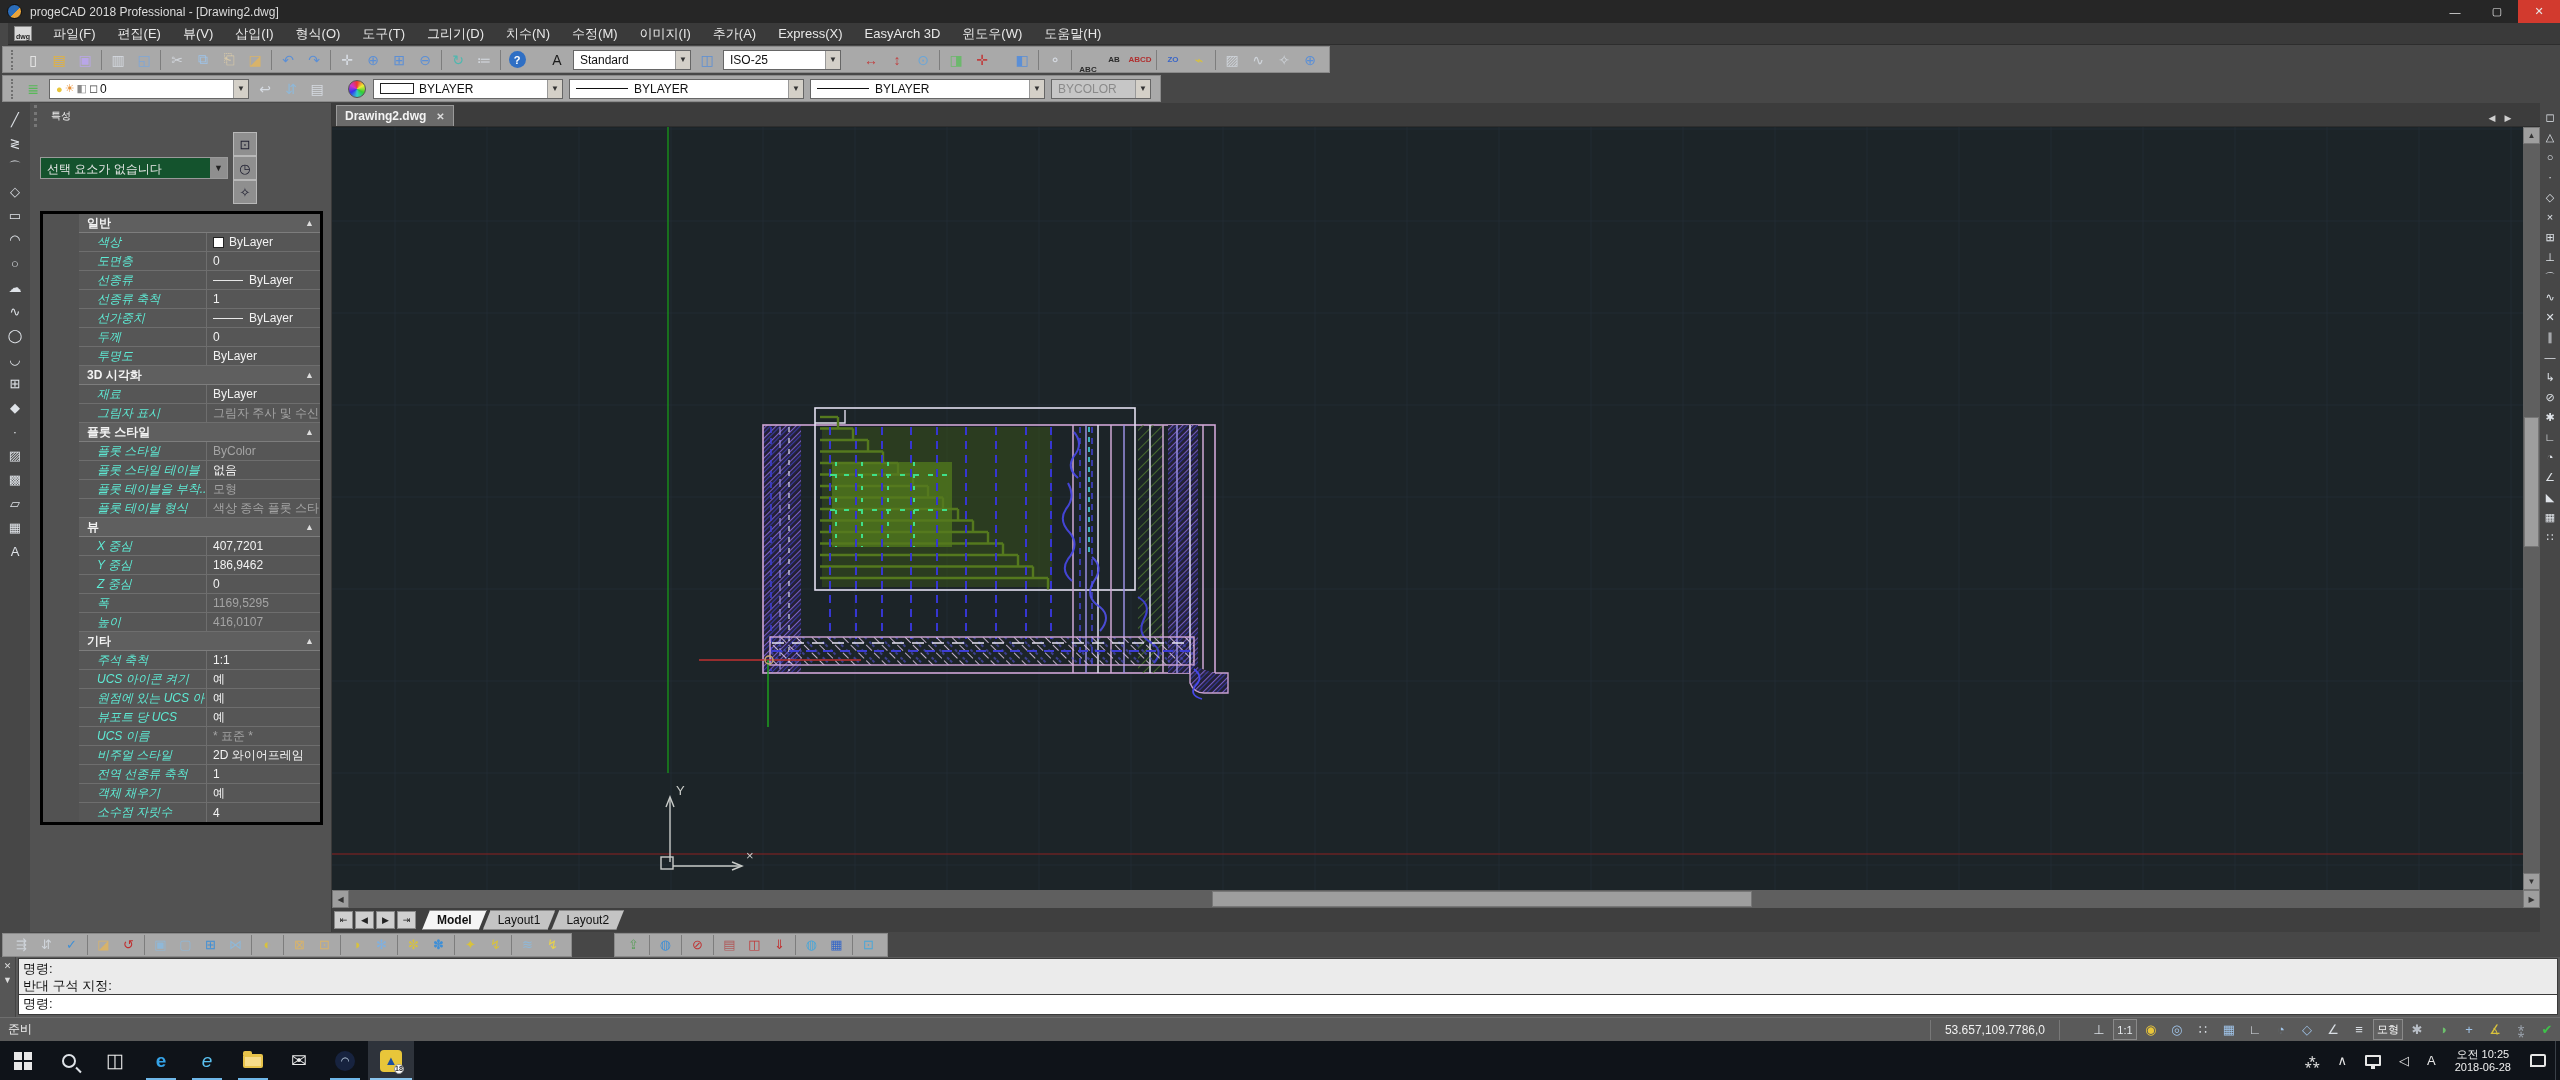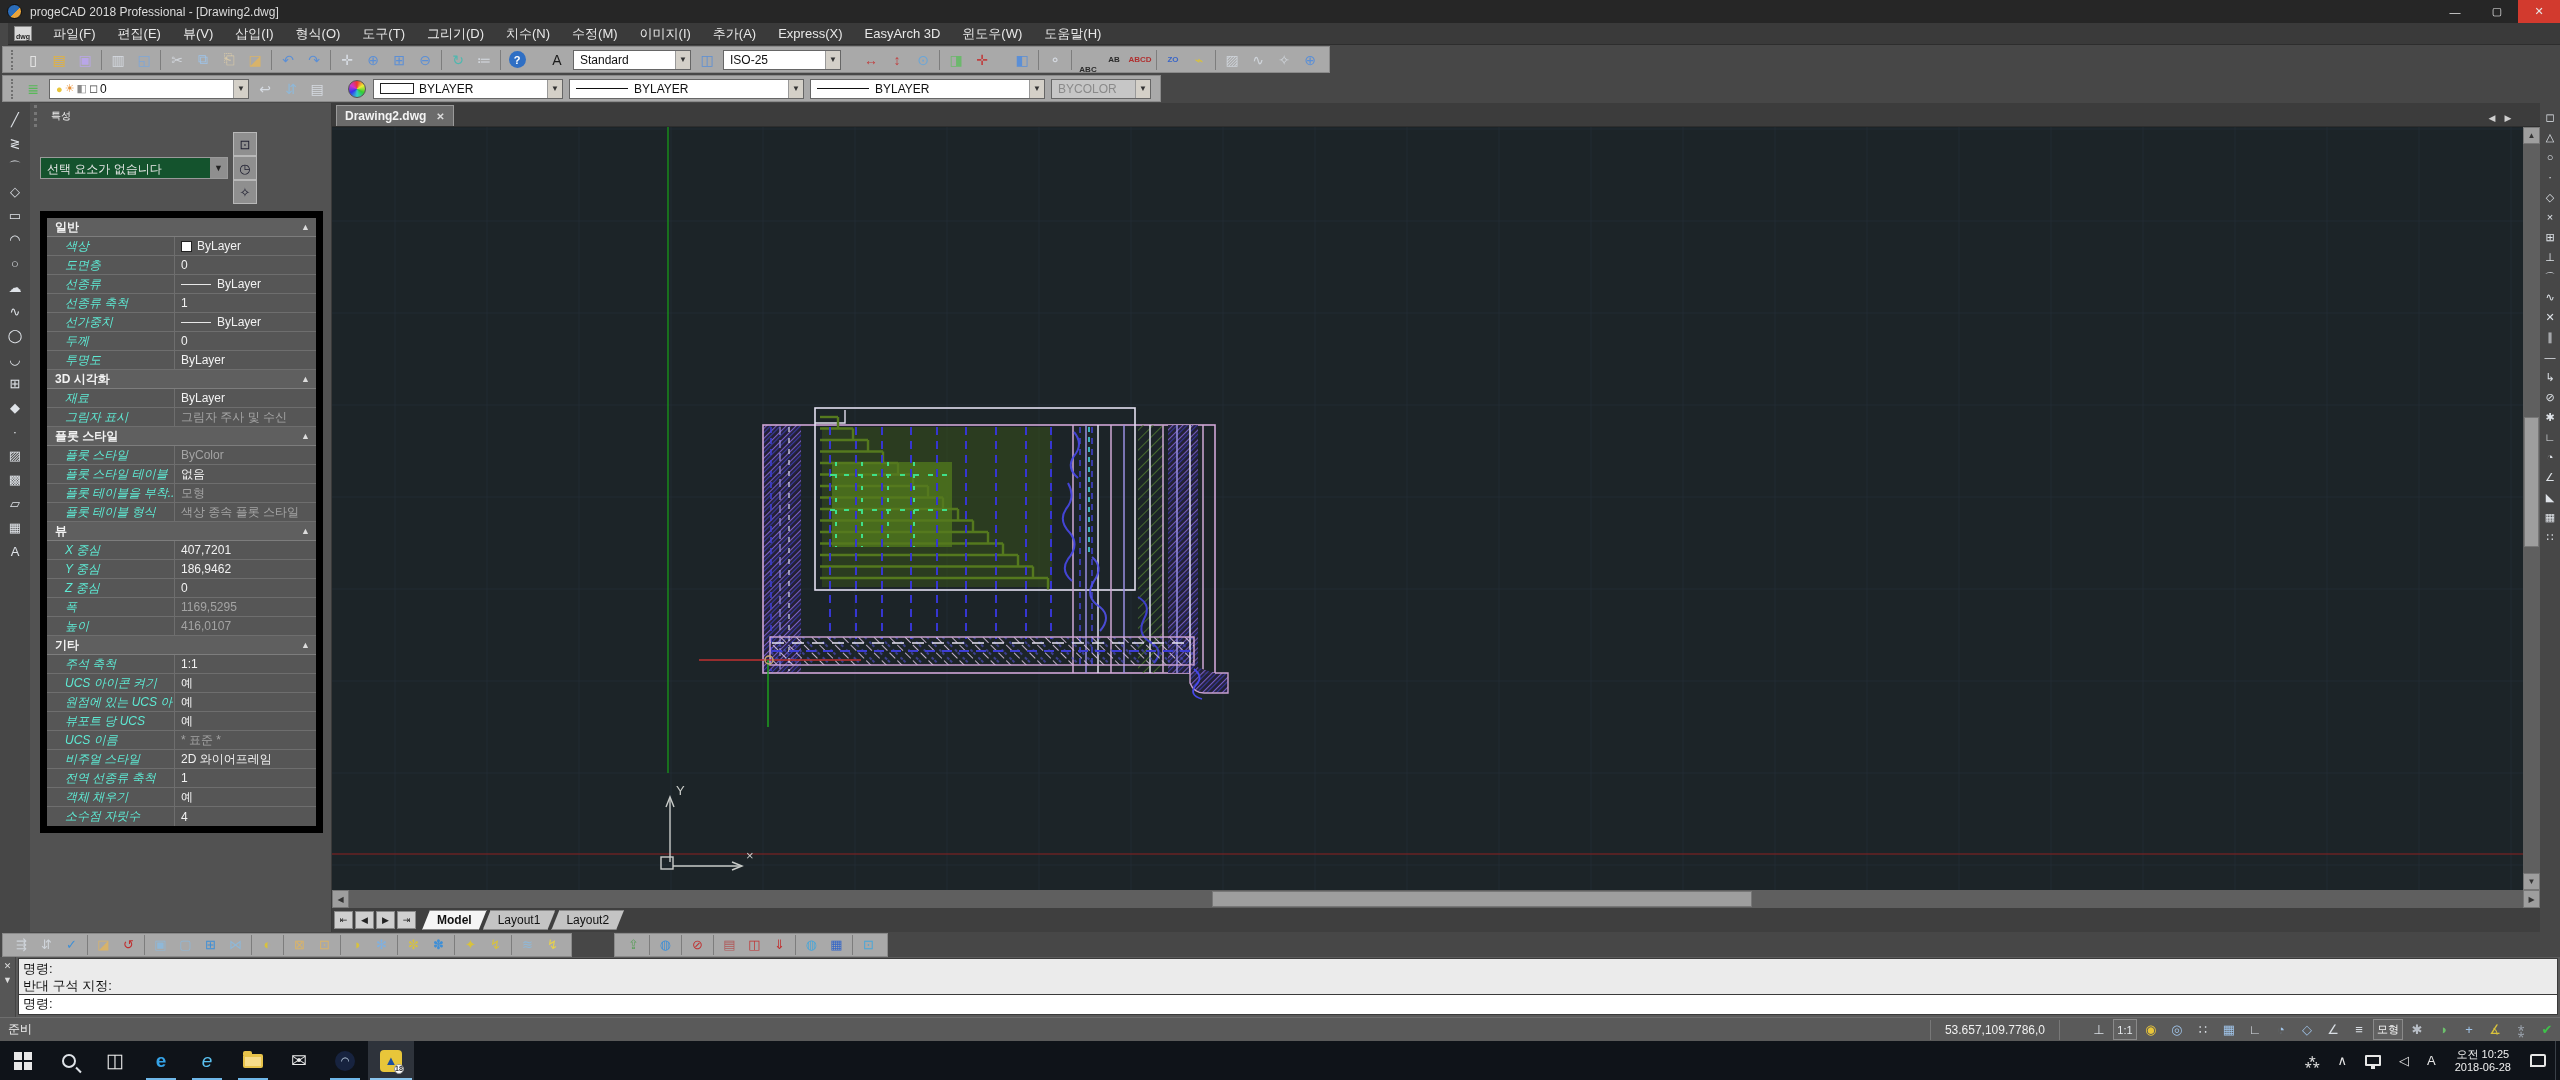--- a/index.html
+++ b/index.html
@@ -45,21 +45,21 @@
   #right-strip { position:absolute; right:0; top:0; width:20px; height:829px; background:#474747; display:flex; flex-direction:column; align-items:center; padding-top:4px; }
   #right-strip .tile { width:19px; height:20px; font-size:11px; }
 
   
   #props { position:absolute; left:30px; top:0; width:302px; height:829px; background:#525252; border-right:1px solid #3a3a3a; font-size:12px; }
   #props-title { height:22px; display:flex; align-items:center; padding-left:14px; font-size:10px; color:#f0f0f0; border-left:3px dotted #777; margin:2px 0 2px 4px; }
   #props-selrow { display:flex; align-items:center; padding:3px 6px 5px 10px; }
   #props-selector { width:188px; height:22px; background:#14532d; border:1px solid #9a9a9a; color:#e8e8e8; display:flex; align-items:flex-end; padding-left:6px; font-size:12px; }
   #props-selector .carr { margin-left:auto; width:17px; height:20px; background:#8f8f8f; color:#222; font-size:9px; display:flex; align-items:center; justify-content:center; }
   .sel-btn { width:24px; height:24px; margin-left:5px; background:#8f8f8f; border:1px solid #b8b8b8; color:#223; font-size:13px; display:flex; align-items:center; justify-content:center; }
-  #props-grid { margin:2px 8px 0 10px; border:7px solid #000000; }
+  #props-grid { margin:2px 8px 0 10px; border:3px solid #000000;padding-left:36px; }
   .sec-head { height:19px; background:#5f5f5f; border-bottom:1px solid #7d7d7d; display:flex; align-items:center; font-weight:bold; color:#f2f2f2; padding:0 6px 0 8px; }
   .sec-head .caret { margin-left:auto; font-size:9px; color:#ddd; }
   .prow { height:19px; display:flex; border-bottom:1px solid #6e6e6e; background:#565656; }
   .prow:last-child { border-bottom:none; }
   .plabel { width:128px; padding-left:18px; display:flex; align-items:center; border-right:1px solid #6e6e6e; color:#5eead4; white-space:nowrap; overflow:hidden;font-style:italic; }
   .pvalue { flex:1; padding-left:6px; display:flex; align-items:center; color:#f2f2f2; white-space:nowrap; overflow:hidden; }
   .prow.dis .pvalue { color:#a4a4a4; }
   .pv-square { width:11px; height:11px; background:#fff; border:1px solid #222; margin-right:5px; flex:none; }
   .pv-line { width:30px; height:1px; background:#e8e8e8; margin-right:6px; flex:none; }
 

